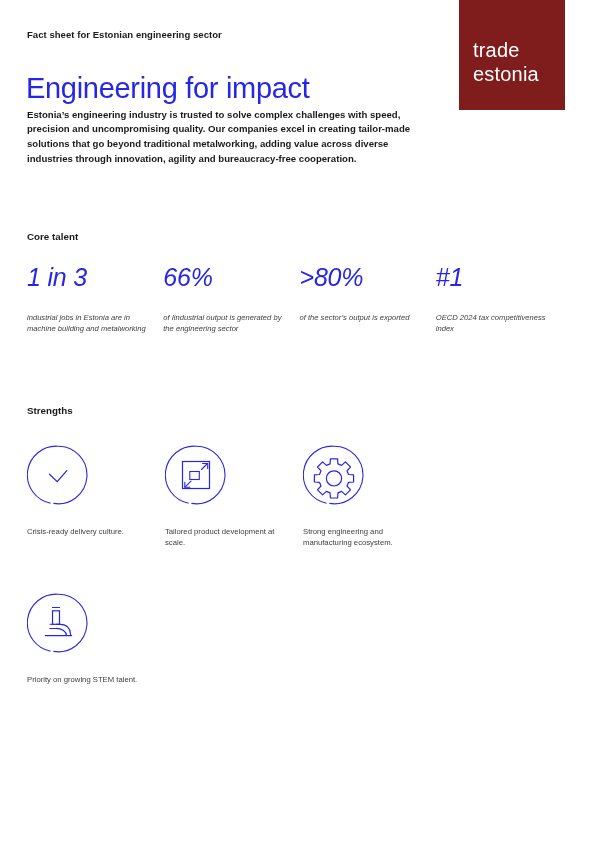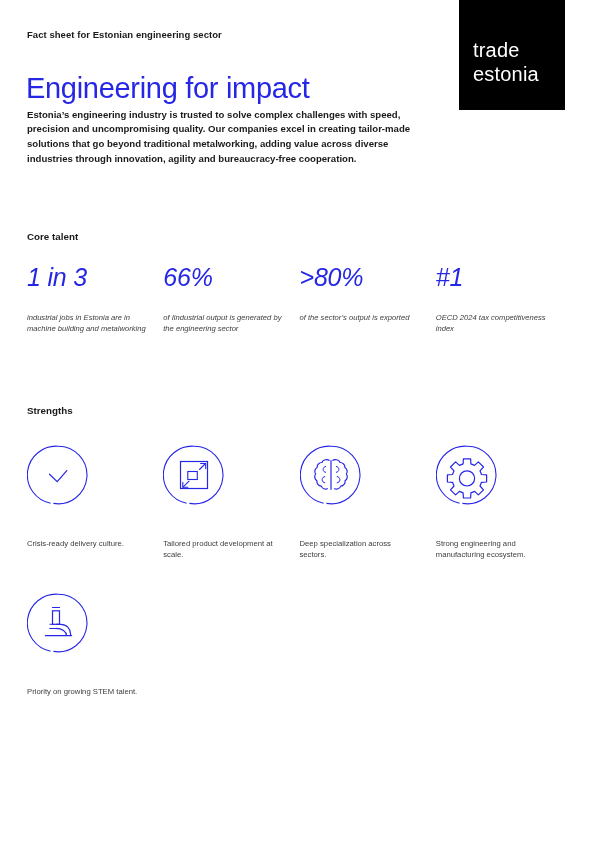--- a/index.html
+++ b/index.html
@@ -15,21 +15,21 @@
     overflow: hidden;
   }
 
   
   .logo-block {
     position: absolute;
     left: 459px;
     top: 0;
     width: 106px;
     height: 110px;
-    background: #000000;
+    background: #7f1d1d;
     box-sizing: border-box;
   }
   .logo-text {
     position: absolute;
     left: 14px;
     top: 38px;
     color: #ffffff;
     font-size: 20px;
     line-height: 24px;
     font-weight: 400;
@@ -121,21 +121,21 @@
     width: 138px;
     box-sizing: border-box;
     padding-right: 16px;
   }
   .strength-icon {
     width: 62px;
     height: 62px;
     display: block;
   }
   .strength-label {
-    margin-top: 32px;
+    margin-top: 20px;
     font-size: 7.7px;
     line-height: 11.4px;
     color: #3d3d3d;
   }
   .strength-icon svg { display: block; }
 </style>
 </head>
 <body>
 
 <div class="logo-block">
@@ -192,36 +192,20 @@
         <rect x="24.8" y="27.5" width="9.5" height="8" stroke-width="1.1"></rect>
         <path d="M36.5 25.5 L42.5 19.5" stroke-width="1.1" stroke-linecap="round"></path>
         <path d="M37.6 19.5 L42.7 19.5 L42.7 24.6" stroke-width="1.1" stroke-linecap="round"></path>
         <path d="M26 37.2 L20 43.2" stroke-width="1.1" stroke-linecap="round"></path>
         <path d="M19.8 38.2 L19.8 43.3 L24.9 43.3" stroke-width="1.1" stroke-linecap="round"></path>
       </svg>
     </span>
     <div class="strength-label">Tailored product development at scale.</div>
   </div>
 
-  <div class="strength-col">
-    <span class="strength-icon">
-      <svg viewBox="0 0 62 62" width="62" height="62" fill="none" stroke="#2626e6" stroke-width="1.1">
-        <path d="M31 2.2a28.8 28.8 0 1 1 -4.6 57.2"></path>
-        <path d="M23.6 59.2A28.8 28.8 0 0 1 31 2.2"></path>
-        <path d="M31 16.2 L31 45.8" stroke-width="1.2"></path>
-        <path d="M29.6 16.6c-2.6-1.9-6.5-1-7.7 1.9-2.8.1-4.9 2.3-4.8 4.9-2.3 1.3-3 4.4-1.5 6.6-1.6 2.1-1 5.3 1.3 6.7-.4 2.7 1.6 5.2 4.3 5.4 1 2.6 4.2 3.7 6.6 2.3" stroke-width="1.2"></path>
-        <path d="M32.4 16.6c2.6-1.9 6.5-1 7.7 1.9 2.8.1 4.9 2.3 4.8 4.9 2.3 1.3 3 4.4 1.5 6.6 1.6 2.1 1 5.3-1.3 6.7.4 2.7-1.6 5.2-4.3 5.4-1 2.6-4.2 3.7-6.6 2.3" stroke-width="1.2"></path>
-        <path d="M26 22.5c-1.6 0-2.9 1.3-2.9 2.9s1.3 2.9 2.9 2.9" stroke-width="1"></path>
-        <path d="M36 22.5c1.6 0 2.9 1.3 2.9 2.9s-1.3 2.9-2.9 2.9" stroke-width="1"></path>
-        <path d="M25.2 32.6c-1.7 0-3.1 1.4-3.1 3.1s1.4 3.1 3.1 3.1" stroke-width="1"></path>
-        <path d="M36.8 32.6c1.7 0 3.1 1.4 3.1 3.1s-1.4 3.1-3.1 3.1" stroke-width="1"></path>
-      </svg>
-    </span>
-    <div class="strength-label">Deep specialization across sectors.</div>
-  </div>
 
   <div class="strength-col">
     <span class="strength-icon">
       <svg viewBox="0 0 62 62" width="62" height="62" fill="none" stroke="#2626e6" stroke-width="1.1">
         <path d="M31 2.2a28.8 28.8 0 1 1 -4.6 57.2"></path>
         <path d="M23.6 59.2A28.8 28.8 0 0 1 31 2.2"></path>
         <path d="M27.4 14.8 L34.6 14.8 L34.9 19.9 L38.6 21.4 L42.4 17.9 L47.5 23 L44 26.8 L45.5 30.5 L50.6 30.8 L50.6 38 L45.5 38.3 L44 42 L47.5 45.8 L42.4 50.9 L38.6 47.4 L34.9 48.9 L34.6 54 L27.4 54 L27.1 48.9 L23.4 47.4 L19.6 50.9 L14.5 45.8 L18 42 L16.5 38.3 L11.4 38 L11.4 30.8 L16.5 30.5 L18 26.8 L14.5 23 L19.6 17.9 L23.4 21.4 L27.1 19.9 Z" stroke-width="1.2" stroke-linejoin="round"></path>
         <circle cx="31" cy="34.4" r="7.6" stroke-width="1.2"></circle>
       </svg>
     </span>

